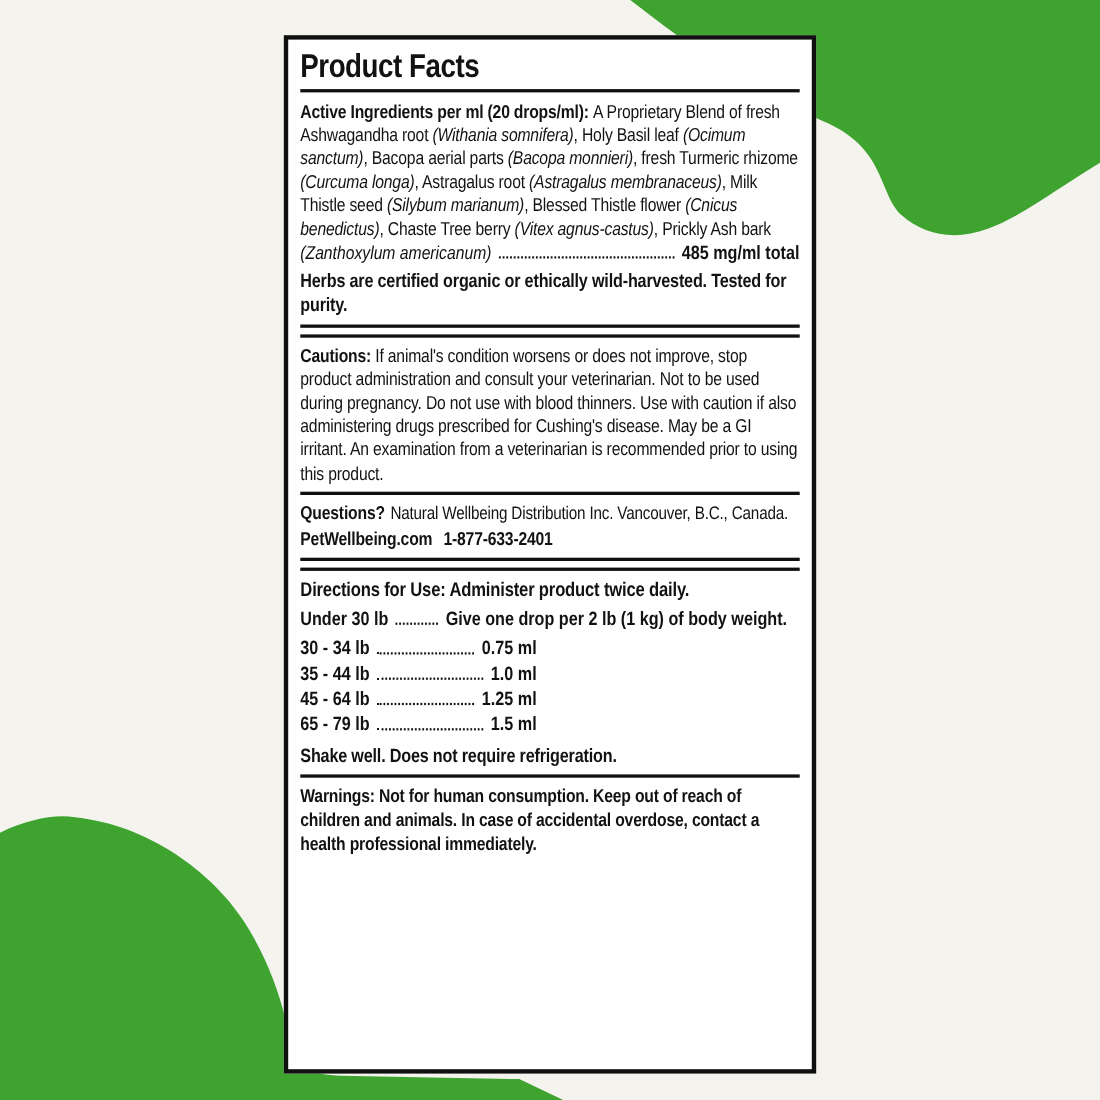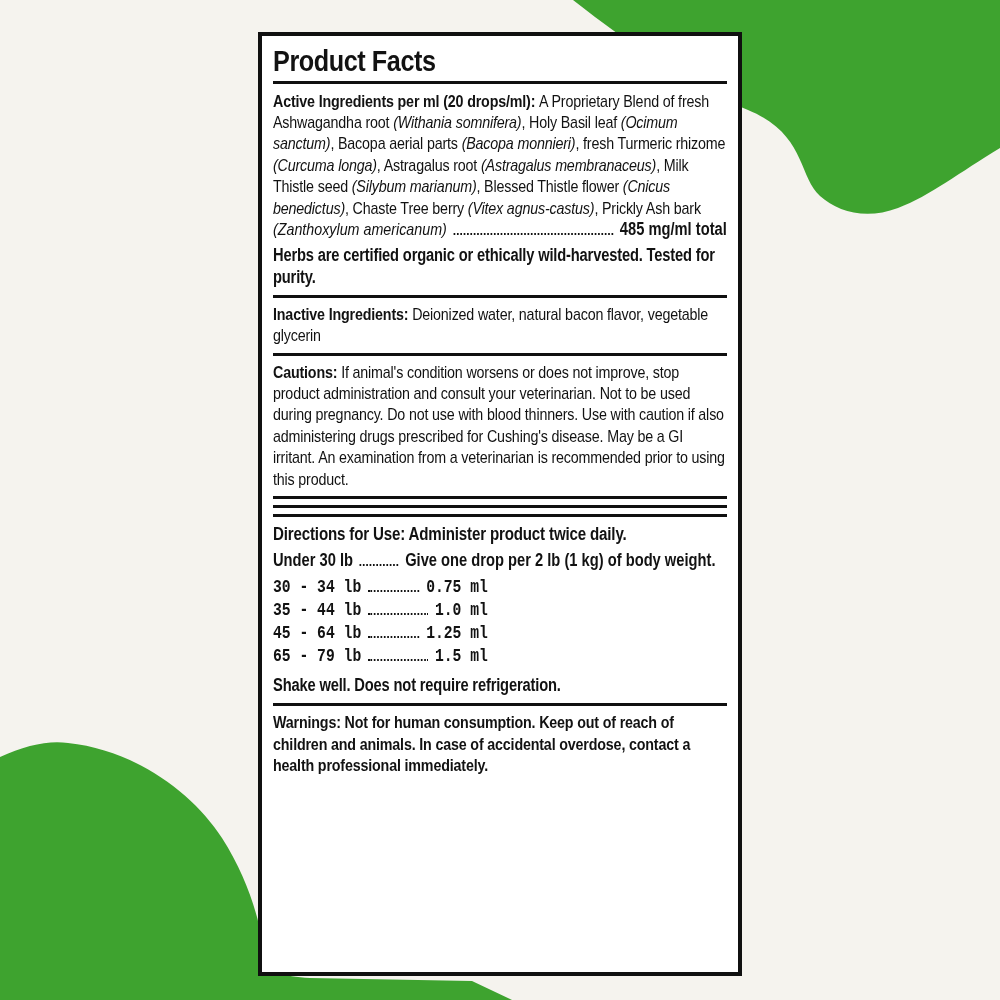--- a/index.html
+++ b/index.html
@@ -35,21 +35,21 @@
   .questions-line{font-size:16.5px;line-height:1.3;letter-spacing:-0.2px;}
   .questions-line .sec-label{font-size:17px;margin-right:6px;}
   .contact-line{font-size:17px;font-weight:bold;line-height:1.3;letter-spacing:-0.2px;}
   .contact-line .phone{margin-left:12px;}
   .indications{font-size:18.5px;font-weight:bold;line-height:1.32;letter-spacing:-0.3px;}
   .directions-line{font-size:18px;font-weight:bold;line-height:1.3;letter-spacing:-0.2px;margin-top:2px;}
   .under-row{display:flex;align-items:baseline;font-size:17.5px;font-weight:bold;margin-top:4px;}
   .under-row .ut{white-space:nowrap;}
   .dose-table{display:flex;gap:18px;margin-top:5px;}
   .dose-col{display:flex;flex-direction:column;}
-  .dose-col.left{width:215px;font-family:Liberation Mono, monospace;}
+  .dose-col.left{width:215px;}
   .dose-col.right{width:240px;}
   .dose-row{display:flex;align-items:baseline;font-size:17.5px;font-weight:bold;line-height:1.31;}
   .dose-row .range{white-space:nowrap;}
   .dose-row .amount{white-space:nowrap;}
   .shake{font-size:17.5px;font-weight:bold;line-height:1.3;letter-spacing:-0.2px;margin-top:6px;}
   .warnings{font-size:17px;font-weight:bold;line-height:1.28;letter-spacing:-0.2px;margin-top:2px;}
 </style>
 </head>
 <body style="background: rgb(245, 243, 238);">
 
@@ -68,32 +68,33 @@
     <div class="total-row cx">
       <span class="latin">(Zanthoxylum americanum)</span>
       <span class="leader"></span>
       <span class="total-val">485 mg/ml total</span>
     </div>
     <p class="bold-note cx">Herbs are certified organic or ethically wild-harvested. Tested for purity.</p>
   </section>
 
   <div class="rule"></div>
 
-  <section>
-    <p class="body-text cx"><span class="sec-label">Inactive Ingredients:</span> <span>Deionized water, natural bacon flavor, vegetable glycerin</span></p>
-  </section>
 
   <div class="rule"></div>
 
   <section>
     <p class="body-text cx"><span class="sec-label">Cautions:</span> <span>If animal's condition worsens or does not improve, stop product administration and consult your veterinarian. Not to be used during pregnancy. Do not use with blood thinners. Use with caution if also administering drugs prescribed for Cushing's disease. May be a GI irritant. An examination from a veterinarian is recommended prior to using this product.</span></p>
   </section>
 
   <div class="rule"></div>
 
+  <section>
+    <p class="questions-line cx"><span class="sec-label">Questions?</span><span>Natural Wellbeing Distribution Inc. Vancouver, B.C., Canada.</span></p>
+    <p class="contact-line cx"><span>PetWellbeing.com</span><span class="phone">1-877-633-2401</span></p>
+  </section>
 
   <div class="rule"></div>
 
 
   <div class="rule"></div>
 
   <section>
     <p class="directions-line cx"><span>Directions for Use:</span> <span>Administer product twice daily.</span></p>
     <div class="under-row cx">
       <span class="ut">Under 30 lb</span>

